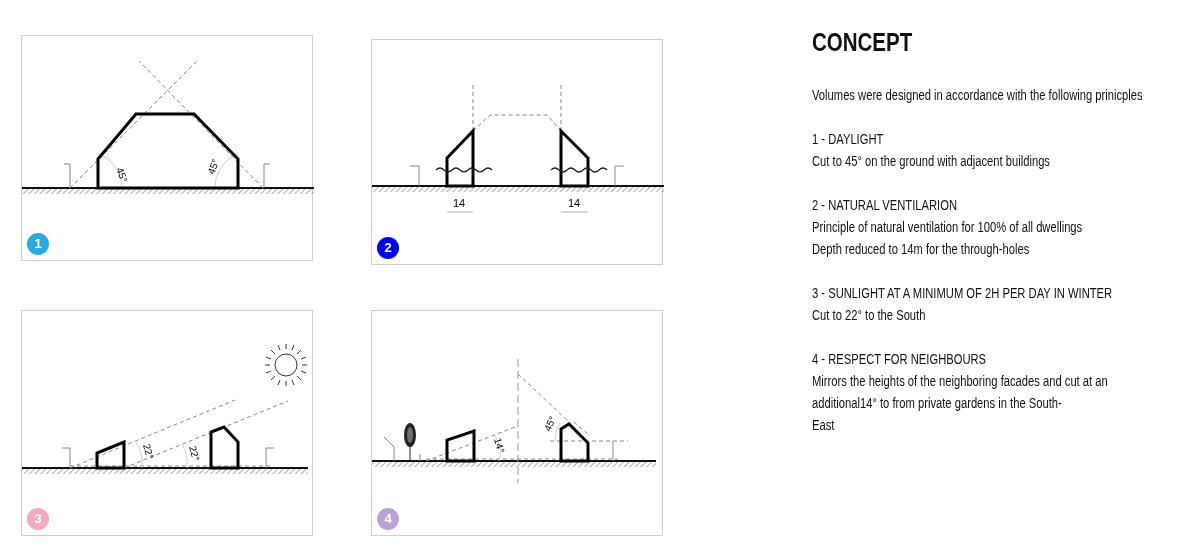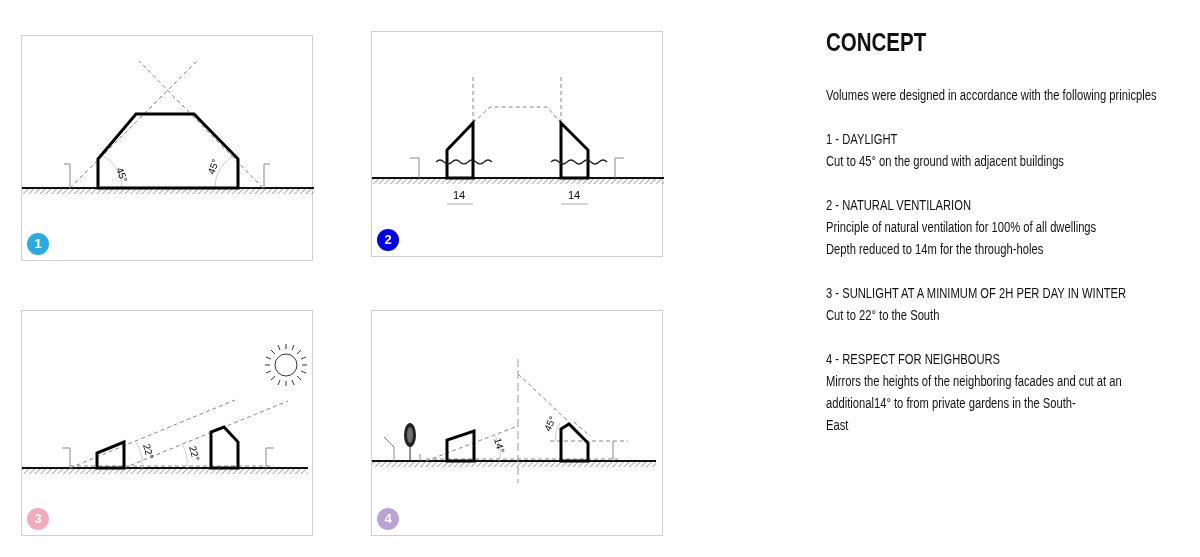--- a/index.html
+++ b/index.html
@@ -1,20 +1,20 @@
 <!DOCTYPE html>
 <html><head>
   <meta charset="utf-8">
   <style>
     html, body { margin:0; padding:0; background:#ffffff; }
     body { width:1200px; height:557px; position:relative; overflow:hidden; font-family:"DejaVu Sans Condensed","Liberation Sans Narrow","Liberation Sans",sans-serif; }
     .panel { position:absolute; width:292px; height:226px; border:1px solid #cfcfcf; background:#fff; box-sizing:border-box; }
     .panel svg { position:absolute; left:0; top:0; }
     .badge { position:absolute; left:5px; bottom:5px; width:22px; height:22px; border-radius:50%; color:#fff; font-family:"Liberation Sans",sans-serif; font-weight:bold; font-size:13px; line-height:22px; text-align:center; }
-    .text-col { position:absolute; left:812px; top:28px; width:370px; color:#111;margin-left:14px; }
+    .text-col { position:absolute; left:812px; top:28px; width:370px; color:#111; }
     .title { font-family:"Liberation Sans",sans-serif; font-weight:bold; font-size:25px; letter-spacing:0px; transform:scaleX(0.82); transform-origin:left; margin:0 0 27px 0; }
     .para { font-family:"Liberation Sans",sans-serif; font-size:14px; line-height:22px; transform:scaleX(0.8); transform-origin:left; width:462px; }
     .intro { text-align:justify; text-align-last:left; }
     .section { margin-top:22px; }
     .sec-head, .sec-line { display:block; }
   </style>
 </head>
 <body>
 
 <svg width="0" height="0" style="position:absolute">
@@ -41,21 +41,21 @@
       <path d="M76,118 A36,36 0 0 1 100,152"></path>
       <path d="M216,118 A36,36 0 0 0 193,152"></path>
     </g>
     <polygon points="76,152 76,123 114,78 172,78 216,123 216,152" fill="none" stroke="#000" stroke-width="3" stroke-linejoin="miter"></polygon>
     <text x="94" y="133" font-size="10" font-family="Liberation Sans, sans-serif" transform="rotate(70 94 133)">45°</text>
     <text x="192" y="139" font-size="10" font-family="Liberation Sans, sans-serif" transform="rotate(-70 192 139)">45°</text>
   </svg>
   <div class="badge" style="background:#29abe2;">1</div>
 </div>
 
-<div class="panel" style="left:371px;top:31px;">
+<div class="panel" style="left:371px;top:39px;">
   <svg width="292" height="226">
     <rect x="0" y="146" width="292" height="6" fill="url(#hatch)"></rect>
     <line x1="0" y1="146" x2="292" y2="146" stroke="#111" stroke-width="2"></line>
     <g stroke="#888" stroke-width="1" stroke-dasharray="4,3" fill="none">
       <line x1="101" y1="45" x2="101" y2="91"></line>
       <line x1="189" y1="45" x2="189" y2="91"></line>
       <polyline points="101,91 118,75 175,75 189,91"></polyline>
     </g>
     <g stroke="#888" stroke-width="1" fill="none">
       <polyline points="38,126 47,126 47,146"></polyline>

